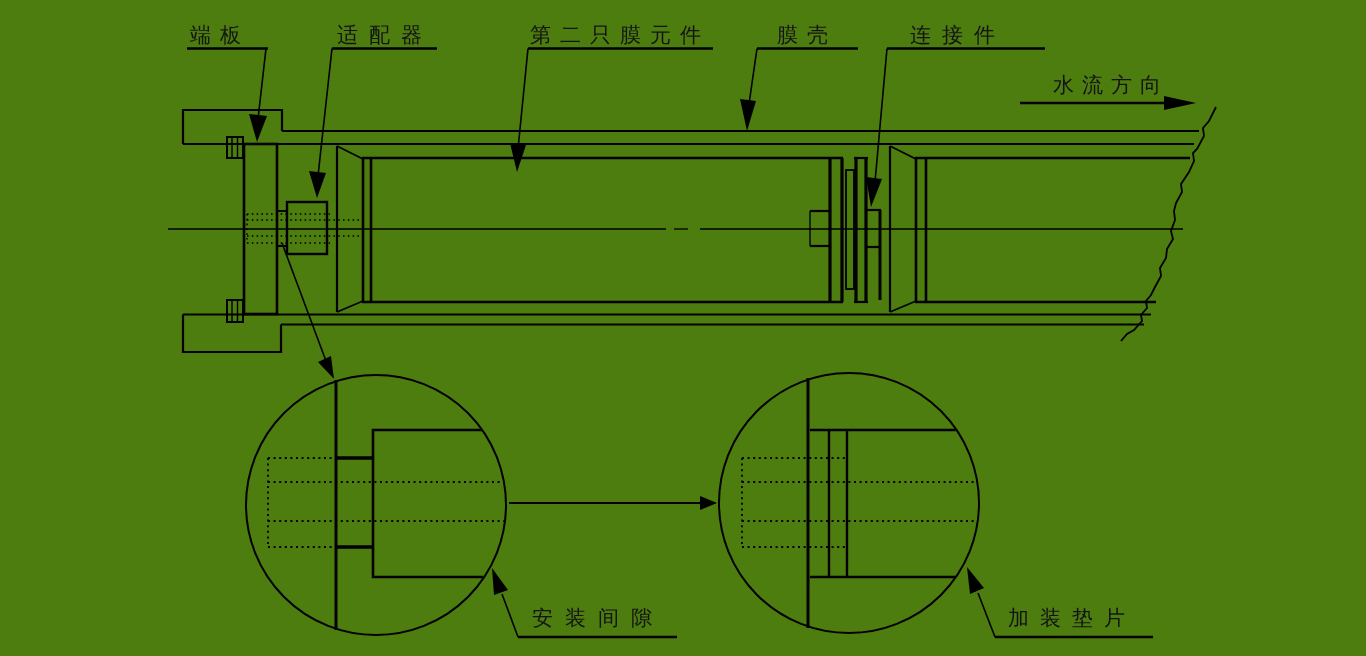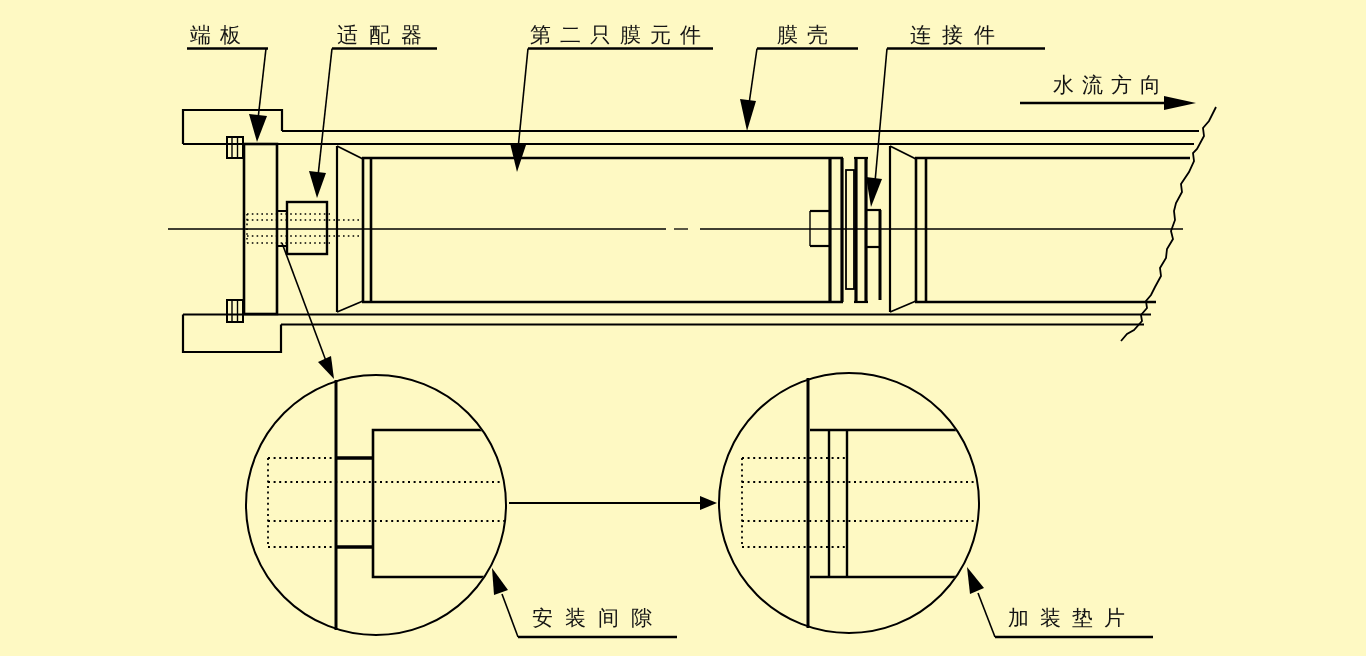--- a/index.html
+++ b/index.html
@@ -1,16 +1,16 @@
 <!DOCTYPE html>
 <html><head>
 <meta charset="utf-8">
 <style>
   html,body{margin:0;padding:0;background:#ffffff;}
-  .page{position:relative;width:1366px;height:656px;background:#fef9c3;overflow:hidden;}
+  .page{position:relative;width:1366px;height:656px;background:#4d7c0f;overflow:hidden;}
   svg{display:block;}
   .lbl{font-family:"Liberation Serif","DejaVu Serif",serif;font-size:21px;fill:#141414;}
   .ln{stroke:#000;fill:none;}
   .fill{fill:#000;stroke:none;}
   .dot{stroke:#000;fill:none;stroke-dasharray:1.6 3.2;}
   .dot2{stroke:#000;fill:none;stroke-dasharray:2 3.6;}
 </style>
 </head>
 <body>
 

